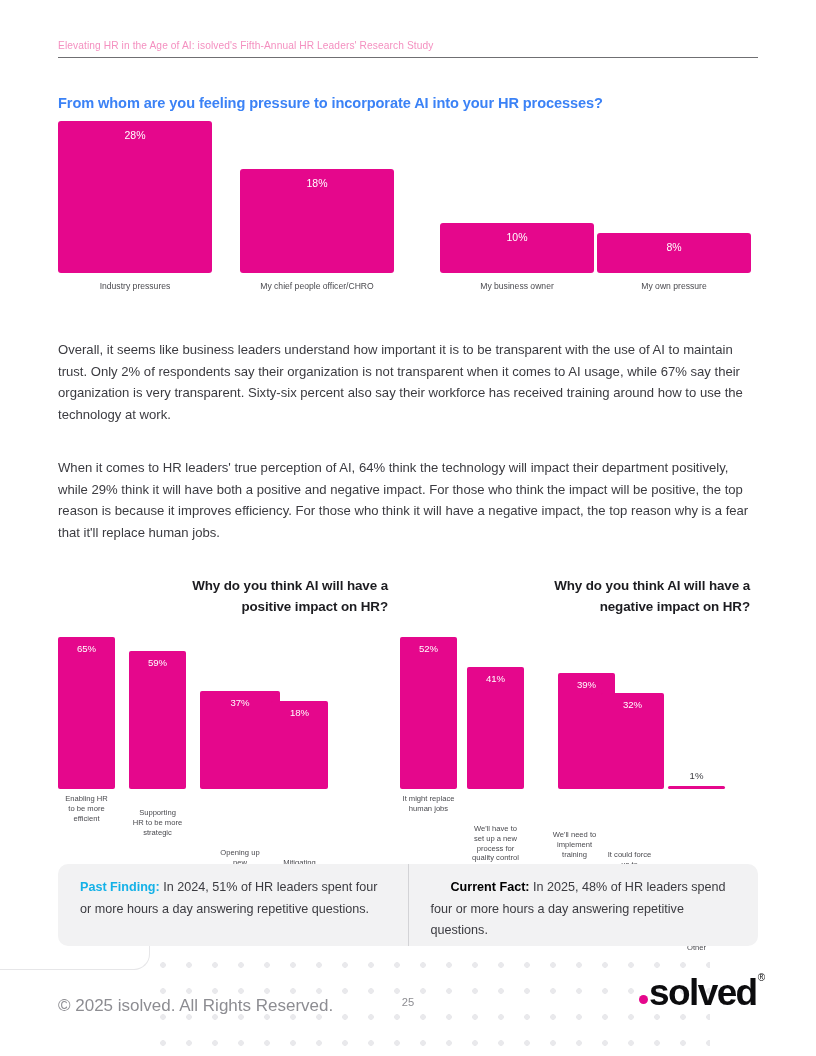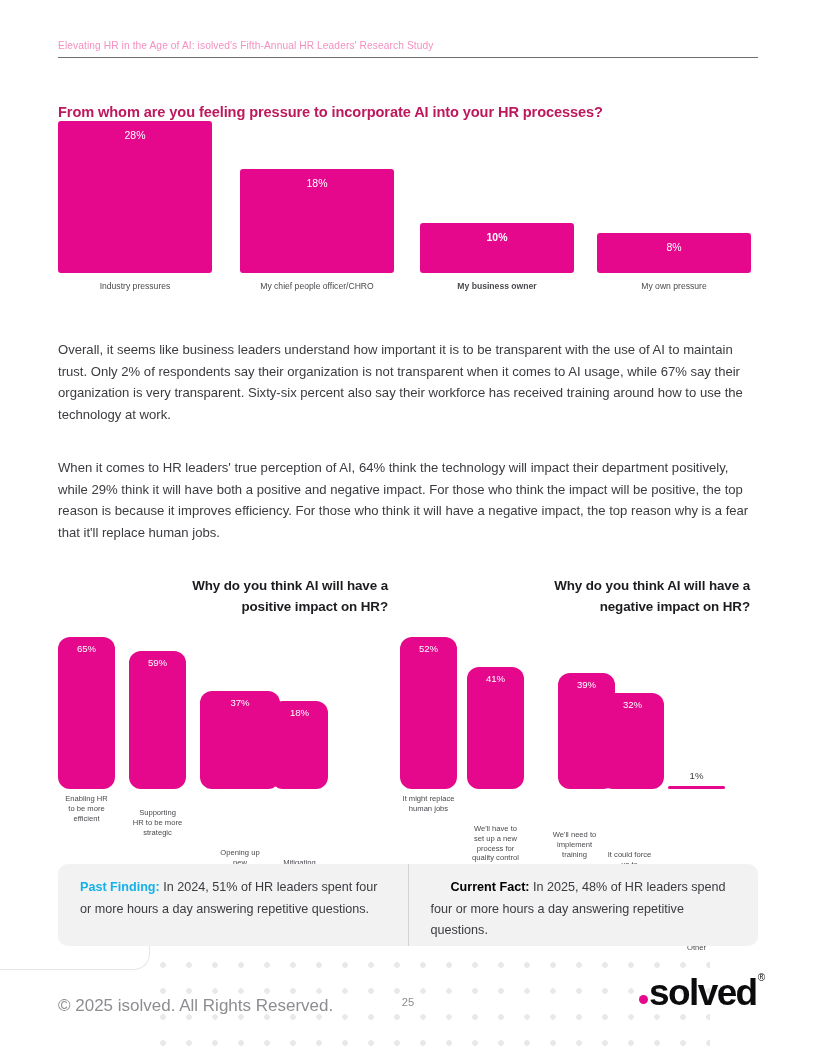--- a/index.html
+++ b/index.html
@@ -51,24 +51,24 @@
   .doc-header-rule {
     margin-top: 6px;
     border-bottom: 1.6px solid #6f6f72;
     width: 700px;
   }
 
   
   .q-heading {
     position: absolute;
     left: 58px;
-    top: 104px;
+    top: 95px;
     font-size: 14.6px;
     font-weight: bold;
-    color: #be185d;
+    color: #3b82f6;
     letter-spacing: -0.1px;
   }
 
   
   .chart-top {
     position: absolute;
     left: 58px;
     top: 136px;
     width: 700px;
     height: 175px;
@@ -138,21 +138,21 @@
     position: relative;
     height: 155px;
     margin-top: 17px;
   }
   .sub-bar-col {
     position: absolute;
     bottom: 0;
   }
   .sub-bar {
     background: #e5078c;
-    border-radius: 12px;
+    border-radius: 2px;
     position: relative;
     width: 100%;
   }
   .sub-bar.tiny { border-radius: 2px; }
   .sub-bar-value {
     position: absolute;
     top: 6px;
     left: 0;
     right: 0;
     color: #ffffff;
@@ -288,21 +288,21 @@
         <div class="cat-label">Industry pressures</div>
       </div>
 
       <div class="bar-col" style="left:182px; width:154px;">
         <div class="bar" style="height:104px;">
           <span class="bar-value">18%</span>
         </div>
         <div class="cat-label">My chief people officer/CHRO</div>
       </div>
 
-      <div class="bar-col" style="left:362px; width:154px;font-weight:bold;">
+      <div class="bar-col" style="left:382px; width:154px;">
         <div class="bar" style="height:50px;">
           <span class="bar-value">10%</span>
         </div>
         <div class="cat-label">My business owner</div>
       </div>
 
       <div class="bar-col" style="left:539px; width:154px;">
         <div class="bar" style="height:40px;">
           <span class="bar-value">8%</span>
         </div>

